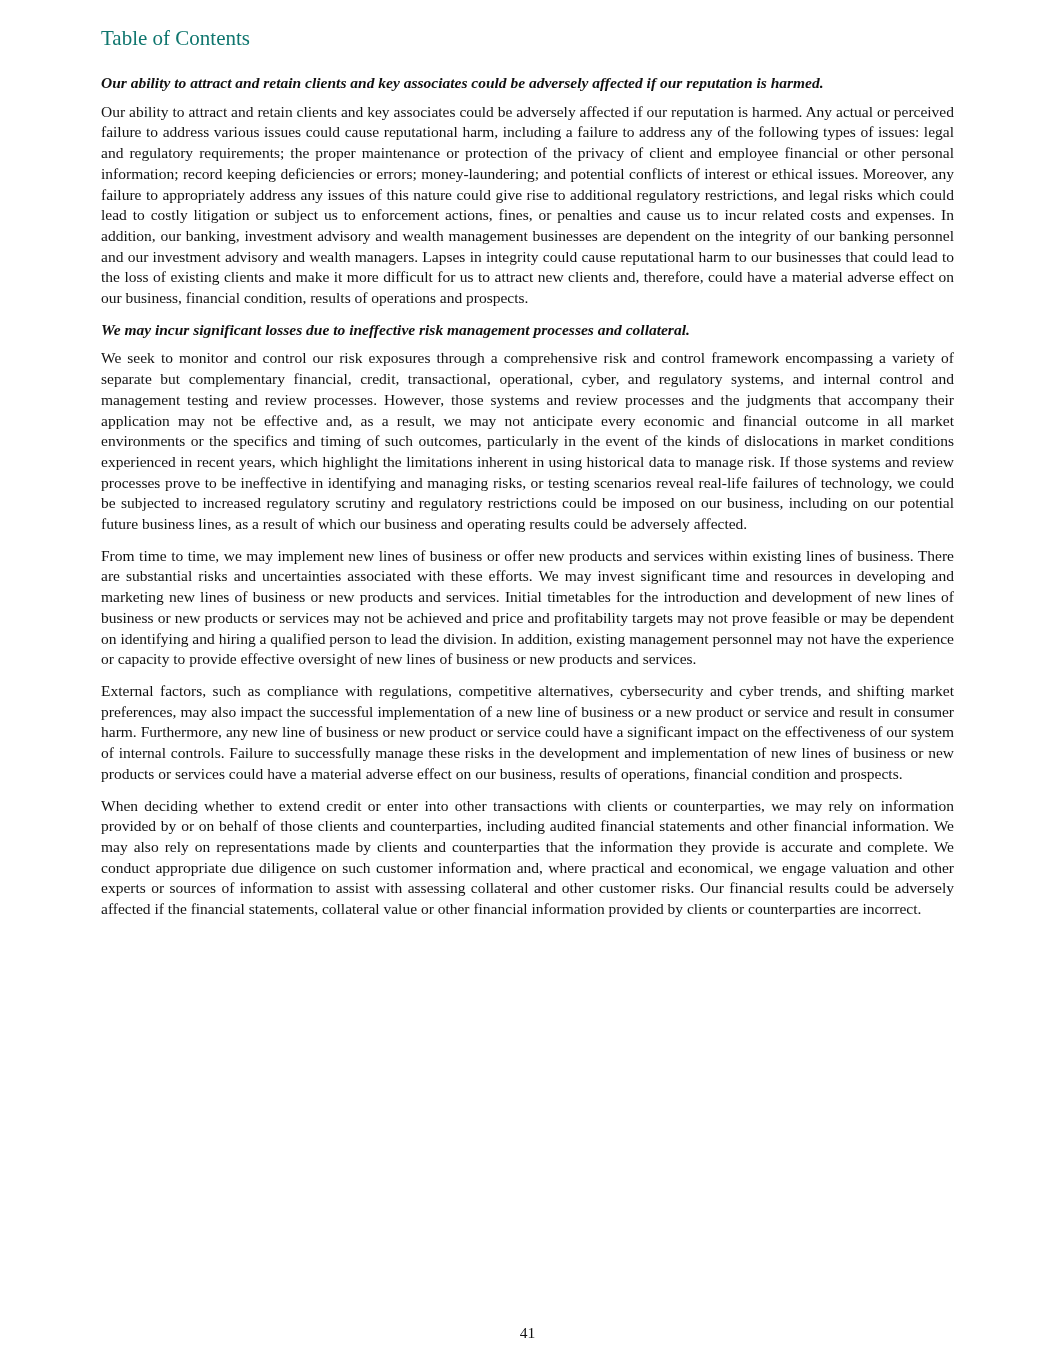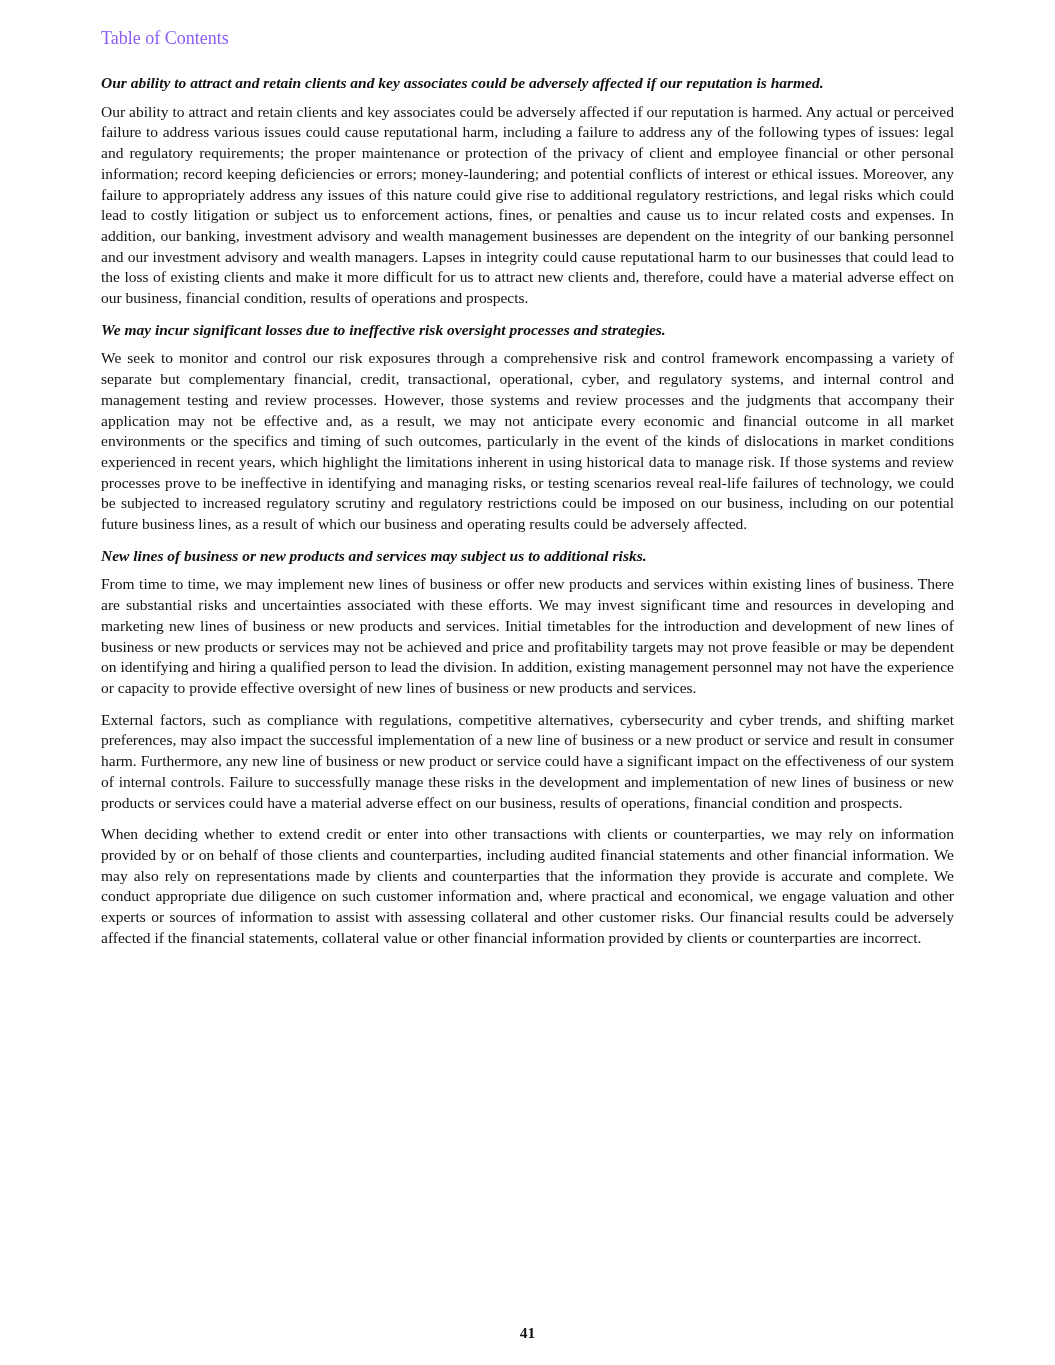--- a/index.html
+++ b/index.html
@@ -12,23 +12,23 @@
       height: 1365px;
       position: relative;
       font-family: "Liberation Serif", "DejaVu Serif", serif;
       color: #111111;
       overflow: hidden;
     }
     .toc-link {
       position: absolute;
       left: 101px;
       top: 28px;
-      font-size: 18px;
+      font-size: 21px;
       line-height: 20px;
-      color: #8b5cf6;
+      color: #0f766e;
       text-decoration: none;
       cursor: pointer;
     }
     .content {
       position: absolute;
       left: 101px;
       top: 73px;
       width: 853px;
       font-family: Liberation Serif, serif;
     }
@@ -50,42 +50,40 @@
     .section { margin-bottom: 0; }
     .section + .section { margin-top: 0; }
     .page-number {
       position: absolute;
       top: 1323px;
       left: 0;
       width: 1055px;
       text-align: center;
       font-size: 15.5px;
       line-height: 20px;
-      font-weight: bold;
     }
   </style>
 </head>
 <body>
 
 <a class="toc-link">Table of Contents</a>
 
 <div class="content">
 
   <div class="section">
     <p class="heading">Our ability to attract and retain clients and key associates could be adversely affected if our reputation is harmed.</p>
     <p class="para">Our ability to attract and retain clients and key associates could be adversely affected if our reputation is harmed. Any actual or perceived failure to address various issues could cause reputational harm, including a failure to address any of the following types of issues: legal and regulatory requirements; the proper maintenance or protection of the privacy of client and employee financial or other personal information; record keeping deficiencies or errors; money-laundering; and potential conflicts of interest or ethical issues. Moreover, any failure to appropriately address any issues of this nature could give rise to additional regulatory restrictions, and legal risks which could lead to costly litigation or subject us to enforcement actions, fines, or penalties and cause us to incur related costs and expenses. In addition, our banking, investment advisory and wealth management businesses are dependent on the integrity of our banking personnel and our investment advisory and wealth managers. Lapses in integrity could cause reputational harm to our businesses that could lead to the loss of existing clients and make it more difficult for us to attract new clients and, therefore, could have a material adverse effect on our business, financial condition, results of operations and prospects.</p>
   </div>
 
   <div class="section">
-    <p class="heading">We may incur significant losses due to ineffective risk oversight processes and strategies.</p>
+    <p class="heading">We may incur significant losses due to ineffective risk management processes and collateral.</p>
     <p class="para">We seek to monitor and control our risk exposures through a comprehensive risk and control framework encompassing a variety of separate but complementary financial, credit, transactional, operational, cyber, and regulatory systems, and internal control and management testing and review processes. However, those systems and review processes and the judgments that accompany their application may not be effective and, as a result, we may not anticipate every economic and financial outcome in all market environments or the specifics and timing of such outcomes, particularly in the event of the kinds of dislocations in market conditions experienced in recent years, which highlight the limitations inherent in using historical data to manage risk. If those systems and review processes prove to be ineffective in identifying and managing risks, or testing scenarios reveal real-life failures of technology, we could be subjected to increased regulatory scrutiny and regulatory restrictions could be imposed on our business, including on our potential future business lines, as a result of which our business and operating results could be adversely affected.</p>
   </div>
 
   <div class="section">
-    <p class="heading">New lines of business or new products and services may subject us to additional risks.</p>
     <p class="para">From time to time, we may implement new lines of business or offer new products and services within existing lines of business. There are substantial risks and uncertainties associated with these efforts. We may invest significant time and resources in developing and marketing new lines of business or new products and services. Initial timetables for the introduction and development of new lines of business or new products or services may not be achieved and price and profitability targets may not prove feasible or may be dependent on identifying and hiring a qualified person to lead the division. In addition, existing management personnel may not have the experience or capacity to provide effective oversight of new lines of business or new products and services.</p>
     <p class="para">External factors, such as compliance with regulations, competitive alternatives, cybersecurity and cyber trends, and shifting market preferences, may also impact the successful implementation of a new line of business or a new product or service and result in consumer harm. Furthermore, any new line of business or new product or service could have a significant impact on the effectiveness of our system of internal controls. Failure to successfully manage these risks in the development and implementation of new lines of business or new products or services could have a material adverse effect on our business, results of operations, financial condition and prospects.</p>
   </div>
 
   <div class="section">
     <p class="para">When deciding whether to extend credit or enter into other transactions with clients or counterparties, we may rely on information provided by or on behalf of those clients and counterparties, including audited financial statements and other financial information. We may also rely on representations made by clients and counterparties that the information they provide is accurate and complete. We conduct appropriate due diligence on such customer information and, where practical and economical, we engage valuation and other experts or sources of information to assist with assessing collateral and other customer risks. Our financial results could be adversely affected if the financial statements, collateral value or other financial information provided by clients or counterparties are incorrect.</p>
   </div>
 
 </div>
 

